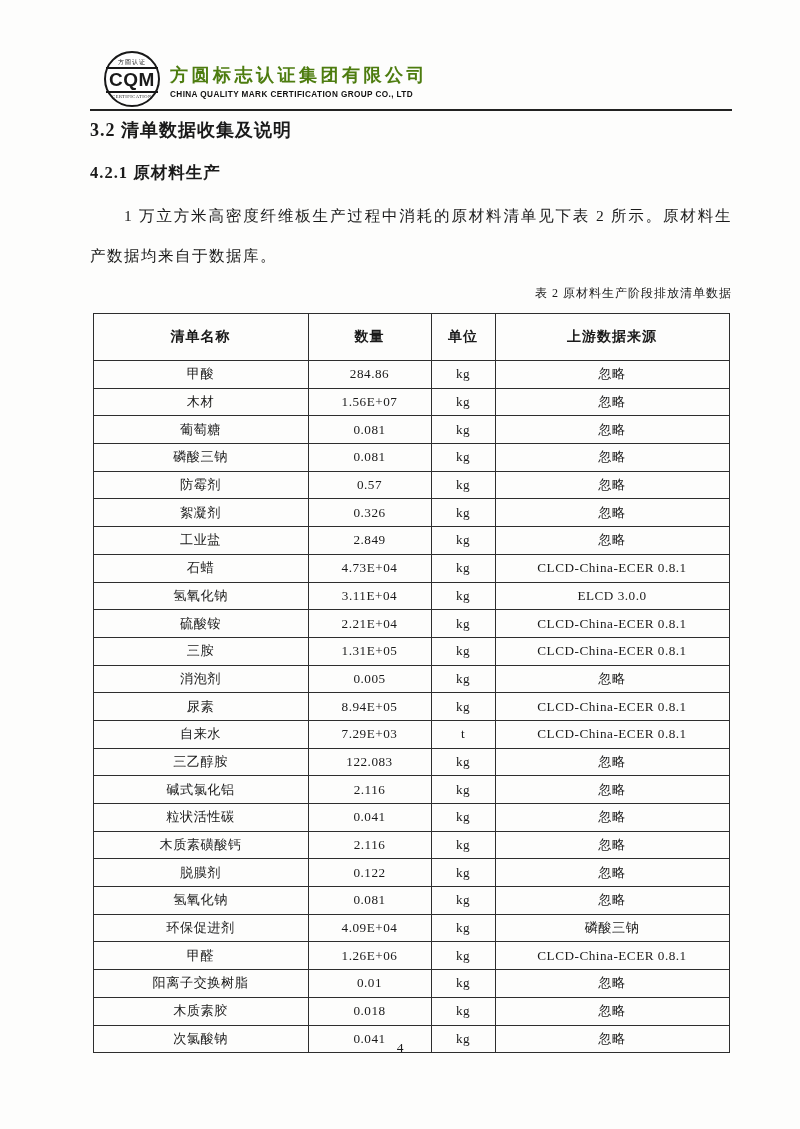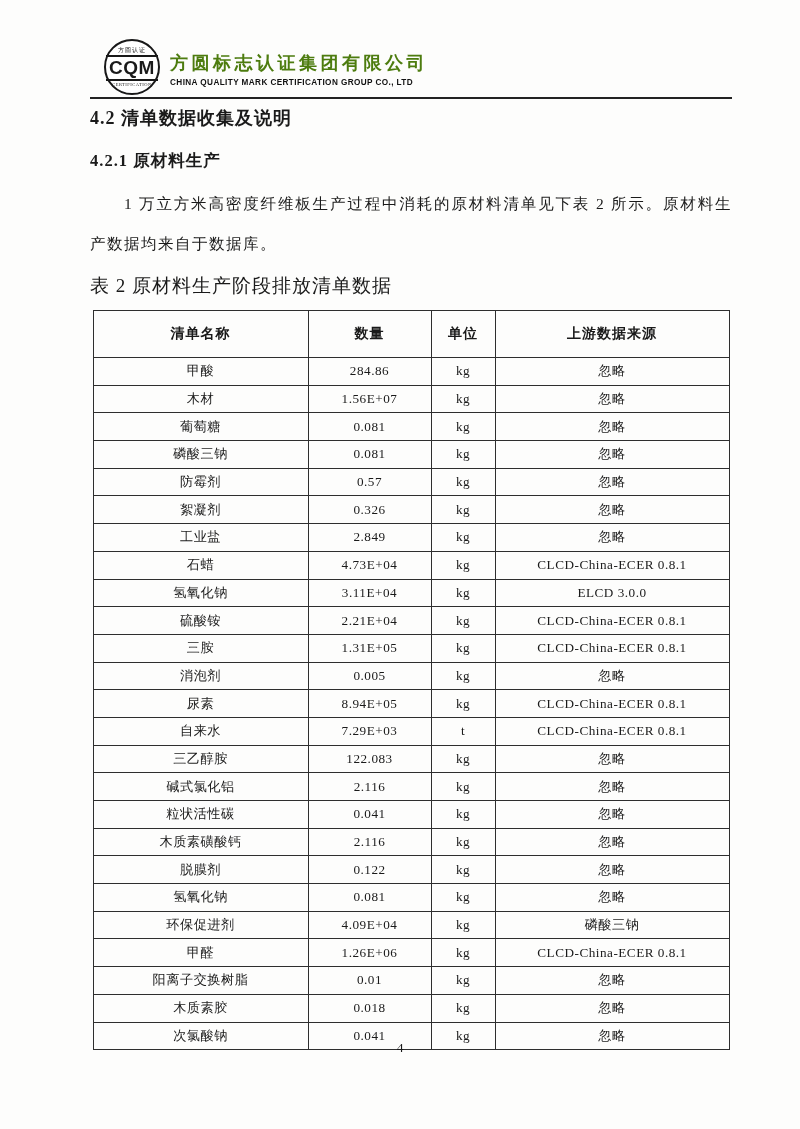--- a/index.html
+++ b/index.html
@@ -6,21 +6,21 @@
   html, body { background: #e8e8e8; }
   body { font-family: "Liberation Serif", "DejaVu Serif", serif; color: #1a1a1a; }
   .page {
     position: relative;
     width: 800px;
     height: 1129px;
     margin: 0 auto;
     background: #fdfdfc;
     overflow: hidden;
   }
-  .content { position: absolute; left: 90px; top: 0; width: 642px; }
+  .content { position: absolute; left: 90px; top: 12px; width: 642px; }
 
   
   .header-band { display: flex; align-items: center; margin-top: 38px; height: 58px; }
   .logo-seal {
     width: 56px; height: 56px; border-radius: 50%;
     border: 2px solid #181818;
     display: flex; flex-direction: column; align-items: center; justify-content: center;
     flex: 0 0 auto; margin-left: 14px;
     background: #fff;
   }
@@ -50,21 +50,21 @@
   .h1 { font-weight: bold; font-size: 18px; margin-top: 7px; letter-spacing: 1px; }
   .h2 { font-weight: bold; font-size: 16.5px; margin-top: 20px; letter-spacing: 1px; }
   .para {
     margin-top: 12px;
     font-size: 15.5px;
     line-height: 40px;
     text-indent: 2.2em;
     text-align: justify;
     letter-spacing: 1.5px;
   }
-  .caption { text-align: left; font-size: 19px; margin-top: 9px; letter-spacing: 1px; }
+  .caption { text-align: right; font-size: 12px; margin-top: 9px; letter-spacing: 1px; }
 
   
   table.inv {
     border-collapse: collapse;
     table-layout: fixed;
     width: 636px;
     margin: 11px auto 13px auto;
     background: #fdfdfc;
   }
   table.inv th, table.inv td {
@@ -106,21 +106,21 @@
         <span class="logo-arc-bottom">CERTIFICATION</span>
       </div>
       <div class="company-block">
         <div class="company-cn">方圆标志认证集团有限公司</div>
         <div class="company-en">CHINA QUALITY MARK CERTIFICATION GROUP CO., LTD</div>
       </div>
     </div>
 
     <div class="header-rule"></div>
 
-    <div class="h1">4.2 清单数据收集及说明</div>
+    <div class="h1">3.2 清单数据收集及说明</div>
     <div class="h2">4.2.1 原材料生产</div>
     <p class="para">1 万立方米高密度纤维板生产过程中消耗的原材料清单见下表 2 所示。原材料生产数据均来自于数据库。</p>
     <div class="caption">表 2 原材料生产阶段排放清单数据</div>
 
     <table class="inv">
       <colgroup>
         <col class="col-name">
           <col class="col-qty">
           <col class="col-unit">
           <col class="col-src">

